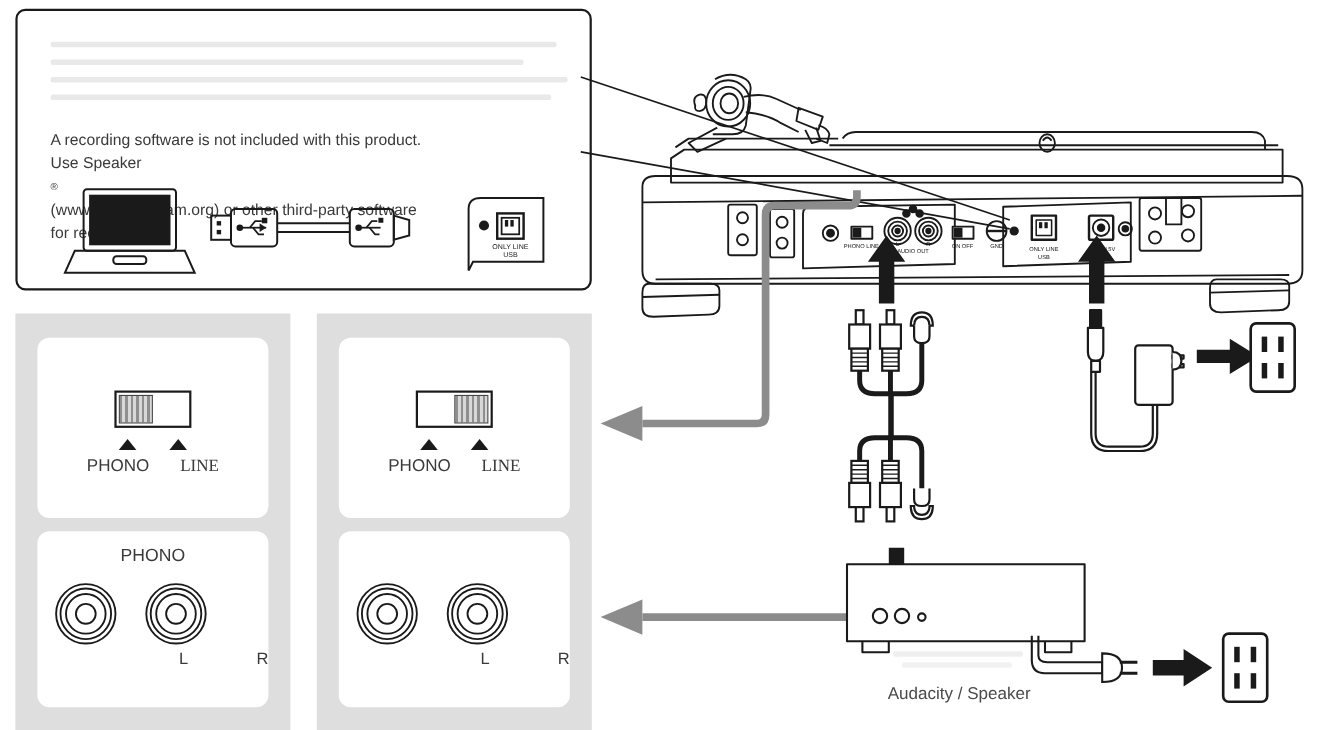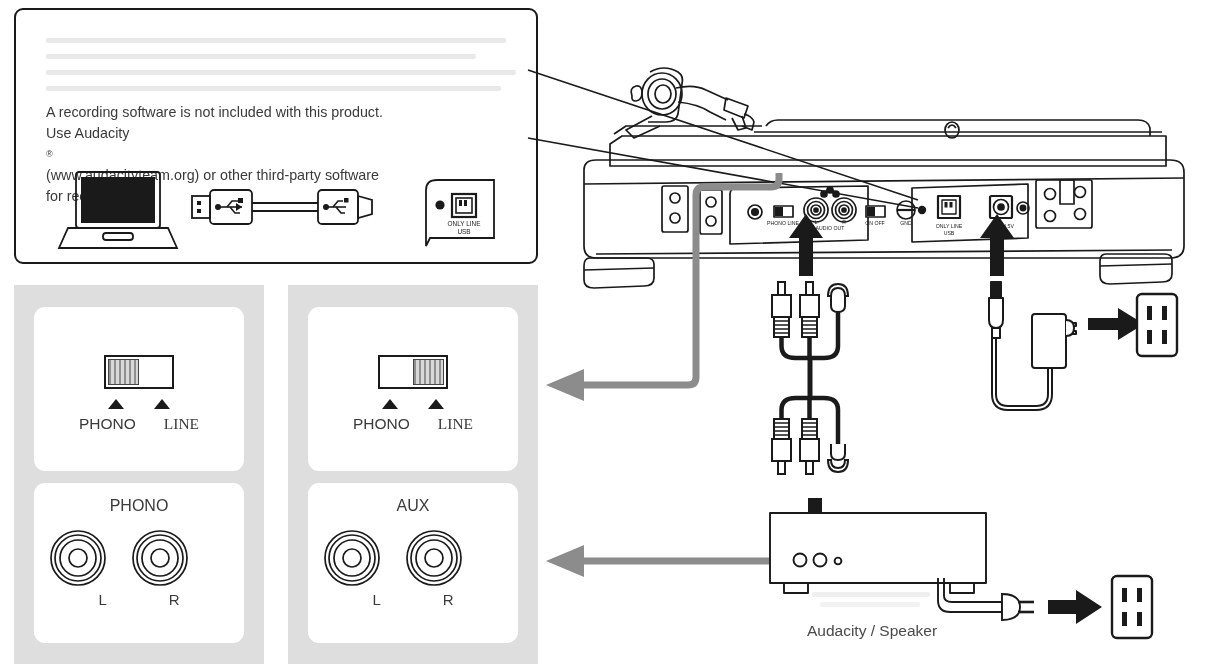--- a/index.html
+++ b/index.html
@@ -6,21 +6,21 @@
   body{width:1205px;height:664px;position:relative;overflow:hidden;
        font-family:"Liberation Sans",sans-serif;color:#333;}
   .abs{position:absolute;}
   svg{display:block;overflow:visible;}
 
   
   #callout{left:14px;top:8px;width:520px;height:252px;
            border:2px solid #1a1a1a;border-radius:9px;background:#fff;}
   #callout-ghost{left:30px;top:28px;width:480px;height:62px;}
   .ghost-line{background:#e9e9e9;height:5px;border-radius:2px;position:absolute;}
-  #callout-text{left:30px;top:92px;width:500px;font-size:14.3px;line-height:21px;color:#3a3a3a;}
+  #callout-text{left:30px;top:108px;width:500px;font-size:14.3px;line-height:21px;color:#3a3a3a;}
   #callout-text span{display:block;white-space:nowrap;}
   .sup{font-size:9px;vertical-align:super;}
 
   
   .grey-panel{background:#dedede;}
   #panel-left{left:14px;top:285px;width:250px;height:379px;}
   #panel-right{left:288px;top:285px;width:250px;height:379px;}
   .card{position:absolute;background:#fff;border-radius:11px;}
   .card-sw{left:20px;top:22px;width:210px;height:164px;}
   .card-jk{left:20px;top:198px;width:210px;height:160px;}
@@ -35,21 +35,21 @@
   .arrows{position:absolute;left:0;right:0;top:92px;text-align:center;font-size:0;}
   .tri{display:inline-block;width:0;height:0;border-left:8px solid transparent;
        border-right:8px solid transparent;border-bottom:10px solid #1a1a1a;}
   .tri.a1{margin-right:30px;} 
   .sw-labels{position:absolute;left:0;right:0;top:108px;text-align:center;font-size:15.5px;color:#3a3a3a;}
   .sw-labels b{font-weight:normal;}
   .sw-labels .l2{margin-left:28px;font-family:Liberation Serif, serif;}
 
   .jk-title{position:absolute;left:0;right:0;top:14px;text-align:center;font-size:16px;color:#3a3a3a;}
   .jk-row{position:absolute;left:0;right:0;top:46px;text-align:center;}
-  .jk-lab{position:absolute;left:0;right:0;top:108px;text-align:center;font-size:15px;color:#3a3a3a;}
+  .jk-lab{position:absolute;left:0;right:0;top:108px;text-align:right;font-size:15px;color:#3a3a3a;}
   .jk-lab .r{margin-left:62px;}
 
   
   #amp-label{left:762px;top:622px;width:220px;text-align:center;
              font-size:15.5px;color:#4a4a4a;}
   #amp-ghost{left:812px;top:592px;width:120px;height:22px;}
 </style>
 </head>
 <body>
 
@@ -58,21 +58,21 @@
   <div class="abs" id="callout-ghost">
     <div class="ghost-line" style="left:0;top:0;width:460px;"></div>
     <div class="ghost-line" style="left:0;top:16px;width:430px;"></div>
     <div class="ghost-line" style="left:0;top:32px;width:470px;"></div>
     <div class="ghost-line" style="left:0;top:48px;width:455px;"></div>
   </div>
 
   <div class="abs" id="callout-text">
     <span>A recording software is not included with this product.</span>
     <span>
-        <span>Use Audacity</span>
+        <span>Use Speaker</span>
         <span class="sup">®</span>
         <span> (www.audacityteam.org) or other third-party software</span>
       </span>
     <span>for recording.</span>
   </div>
 
   <svg class="abs" style="left:48px;top:160px;" width="450" height="85" viewBox="0 0 450 85">
     <g fill="none" stroke="#1a1a1a" stroke-width="1.8">
 
       <rect x="12" y="2" width="84" height="56" rx="3"></rect>
@@ -445,21 +445,20 @@
     <div class="arrows">
       <span class="tri a1"></span>
       <span class="tri"></span>
     </div>
     <div class="sw-labels">
       <b>PHONO</b><b class="l2">LINE</b>
     </div>
   </div>
 
   <div class="card card-jk">
-    <div class="jk-title">AUX</div>
     <div class="jk-row">
       <svg width="180" height="58" viewBox="0 0 180 58">
         <g fill="none" stroke="#1a1a1a" stroke-width="1.7">
           <g>
             <circle cx="44" cy="29" r="27"></circle>
               <circle cx="44" cy="29" r="23"></circle>
             <circle cx="44" cy="29" r="18"></circle>
               <circle cx="44" cy="29" r="9"></circle>
           </g>
           <g>

